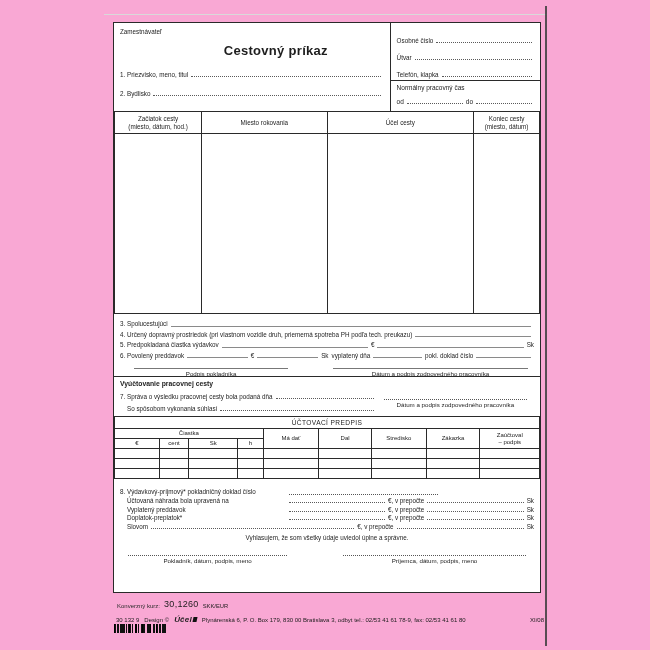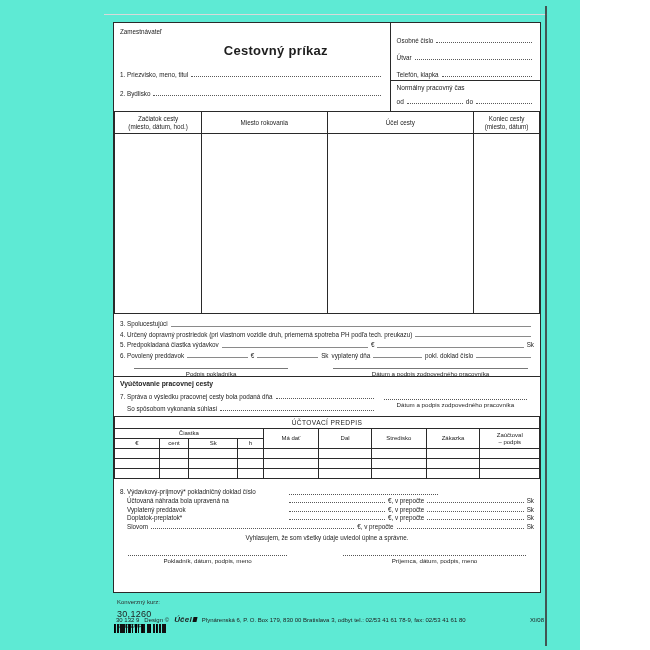--- a/index.html
+++ b/index.html
@@ -1,17 +1,17 @@
 <!DOCTYPE html>
 <html><head>
 <meta charset="utf-8">
 <style>
   * { margin:0; padding:0; box-sizing:border-box; }
   body { font-family:"Liberation Sans", sans-serif; background:#fff; color:#1d1d1d; }
-  .page { position:relative; width:580px; height:650px; background:#5eead4; overflow:hidden; }
+  .page { position:relative; width:650px; height:650px; background:#f9a8d4; overflow:hidden; }
 
   
   .scan-edge-right { position:absolute; left:545px; top:6px; width:2px; height:640px; background:#3c3c3c; opacity:.85; }
   .scan-edge-top { position:absolute; left:104px; top:14px; width:443px; height:1px; background:#d9d9d9; }
 
   .sheet { position:absolute; left:113px; top:22px; width:428px; height:571px; border:1px solid #2a2a2a; background:#fff; font-size:6.5px; line-height:1.15; }
 
   
   .hdr { position:absolute; top:0; left:0; right:0; height:88px; display:flex; }
   .hdr-left { width:64.7%; position:relative; padding:5px 6px 2px 6px; }
@@ -70,21 +70,21 @@
   .s8label.ind { padding-left:7px; }
   .s8 .fix36 { flex:0 0 36%; border-bottom:1px dotted #555; margin:0 3px 1px 3px; height:6px; }
   .conv { white-space:nowrap; }
   .sk { white-space:nowrap; }
   .declare { text-align:center; margin-top:4px; font-size:6.3px; }
   .s8sigs { display:flex; justify-content:space-between; margin-top:9px; padding:0 8px; }
   .s8sigs .sig-block { width:40%; }
   .s8sigs .sig-block.right { width:46%; }
 
   
-  .conv-line { position:absolute; left:117px; top:599px; display:flex; align-items:flex-start; gap:4px;flex-direction:column; }
+  .conv-line { position:absolute; left:117px; top:599px; display:flex; align-items:flex-end; gap:4px; }
   .conv-lbl { font-size:6px; color:#2c2c2c; }
   .conv-val { font-size:9px; letter-spacing:.3px; }
   .conv-unit { font-size:5.8px; }
   .imprint { position:absolute; left:116px; top:615px; width:428px; display:flex; align-items:baseline; gap:5px; font-size:6px; white-space:nowrap; }
   .brand { font-weight:bold; font-size:8px; font-style:italic; letter-spacing:.2px; }
   .brand-mark { display:inline-block; width:4px; height:5px; background:#111; margin-left:1px; transform:skewX(-12deg); }
   .edition { margin-left:auto; }
   .barcode { position:absolute; left:114px; top:624px; width:52px; height:9px;
     background:
       repeating-linear-gradient(90deg,#111 0 1px,transparent 1px 3px,#111 3px 5px,transparent 5px 6px),

